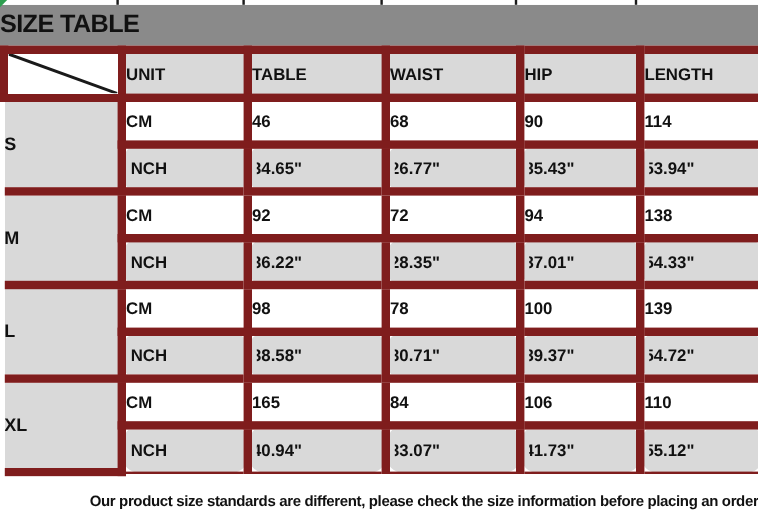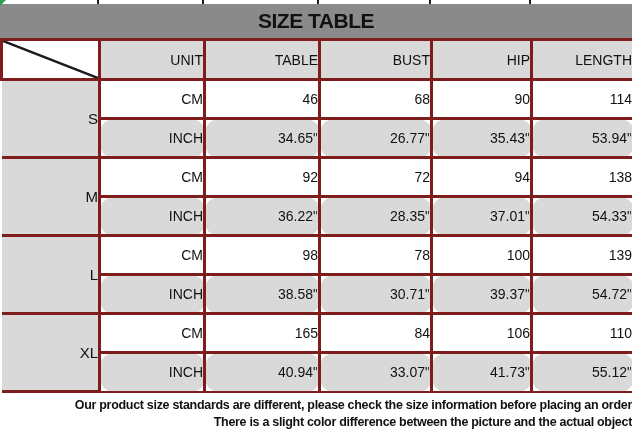--- a/index.html
+++ b/index.html
@@ -31,40 +31,39 @@
     width: 0; height: 0;
     border-top: 6px solid #2e9e4f;
     border-right: 6px solid transparent;
     z-index: 5;
   }
   .title-bar {
     height: 34px;
     background: #8a8a8a;
     display: flex;
     align-items: center;
-    justify-content: center;
   }
   .title-bar span {
     font-size: 21px;
     font-weight: 700;
     letter-spacing: -0.5px;
     color: #111111;
   }
   table.size-table {
     width: 632px;
     border-collapse: collapse;
     table-layout: fixed;
   }
   table.size-table td {
-    border: 3px solid #7f1d1d;
-    text-align: right;
+    border: 7px solid #7f1d1d;
+    text-align: left;
     vertical-align: middle;
     height: 39px;
     font-size: 14px;
-    font-weight: 400;
+    font-weight: 700;
     background: #ffffff;
     overflow: hidden;
   }
   table.size-table tr.header-row td { height: 40px; }
   table.size-table td.gray { background: #d9d9d9; }
   table.size-table td.size-label { font-size: 15px; border-left: none; }
   table.size-table tr.group-end td { border-bottom-width: 2px; border-radius: 14px; }
   td.diag {
     position: relative;
     background: #ffffff;
@@ -120,21 +119,21 @@
 
     <tbody>
         <tr class="header-row">
       <td class="diag">
         <svg viewBox="0 0 100 100" preserveAspectRatio="none">
           <line x1="0" y1="0" x2="100" y2="100" stroke="#1a1a1a" stroke-width="2.5" vector-effect="non-scaling-stroke"></line>
         </svg>
       </td>
       <td class="gray">UNIT</td>
       <td class="gray">TABLE</td>
-      <td class="gray">BUST</td>
+      <td class="gray">WAIST</td>
       <td class="gray">HIP</td>
       <td class="gray">LENGTH</td>
     </tr>
 
     <tr>
       <td rowspan="2" class="gray size-label">S</td>
       <td>CM</td>
       <td>46</td>
       <td>68</td>
       <td>90</td>
@@ -193,16 +192,15 @@
       <td class="gray">40.94"</td>
       <td class="gray">33.07"</td>
       <td class="gray">41.73"</td>
       <td class="gray">55.12"</td>
     </tr>
   </tbody>
     </table>
 
   <div class="footer">
     <div>Our product size standards are different, please check the size information before placing an order</div>
-    <div>There is a slight color difference between the picture and the actual object</div>
   </div>
 
 </div>
 
 </body></html>

